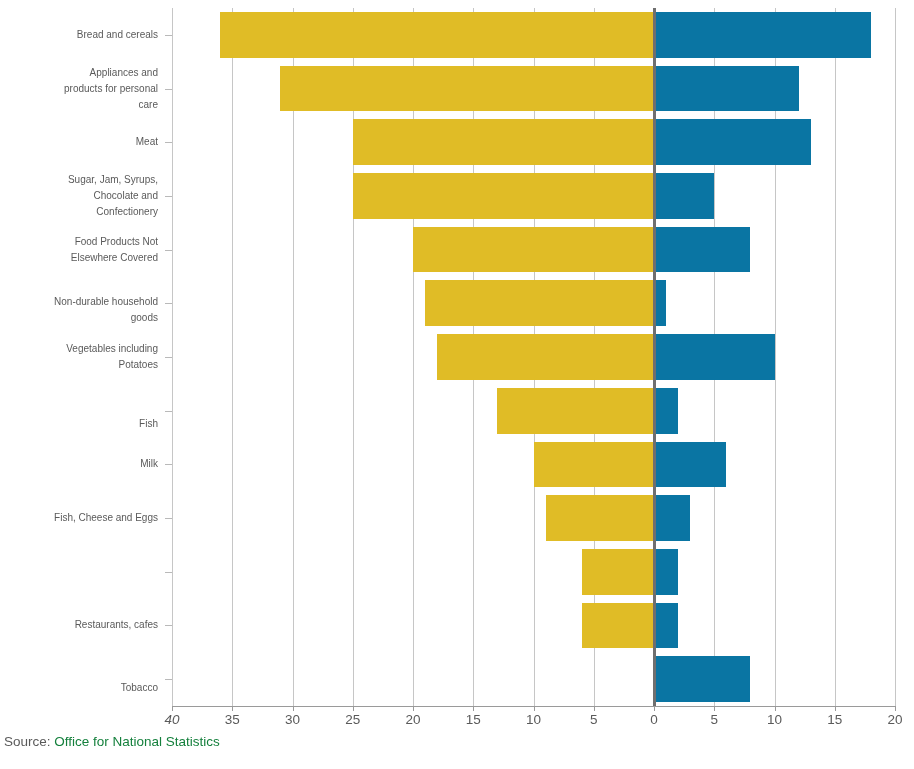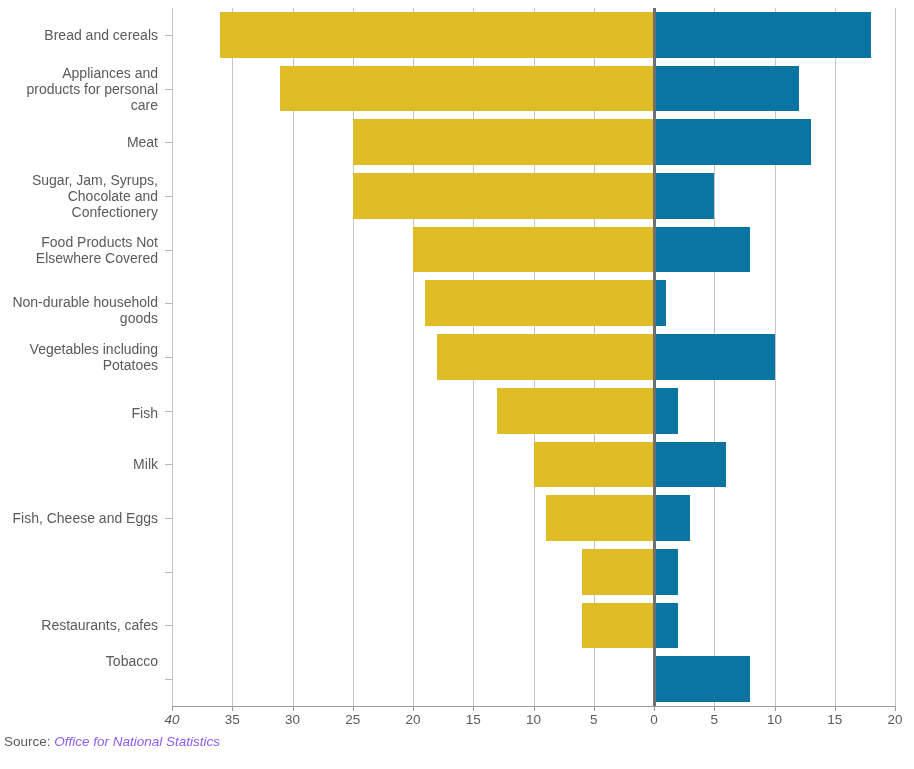--- a/index.html
+++ b/index.html
@@ -37,21 +37,21 @@
     width: 166px;
     height: 698px;
   }
 
   
   .cat-label {
     position: absolute;
     right: 0;
     width: 166px;
     text-align: right;
-    font-size: 14px;
+    font-size: 10px;
     line-height: 16px;
     color: #5a5a5a;
     display: flex;
     align-items: center;
     justify-content: flex-end;
     padding-right: 8px;
     box-sizing: border-box;
     white-space: pre-line;
   }
 
@@ -114,24 +114,23 @@
   
   .source-note {
     position: absolute;
     left: 4px;
     top: 734px;
     font-size: 13.5px;
     color: #5a5a5a;
     white-space: nowrap;
   }
   .source-link {
-    color: #8b5cf6;
+    color: #15803d;
     text-decoration: none;
     cursor: pointer;
-    font-style: italic;
   }
 </style>
 </head>
 <body>
 
 <div id="chart-root">
 
   <div class="axis-label-col" id="cat-col">
       <div class="cat-label" style="top: 0px; height: 53.6923px;">Bread and cereals</div>
       <div class="cat-tick" style="top: 26.8462px;"></div>
@@ -147,30 +146,30 @@
       <div class="cat-tick" style="top: 187.923px;"></div>
       <div class="cat-label" style="top: 214.769px; height: 53.6923px;">Food Products Not
 Elsewhere Covered</div>
       <div class="cat-tick" style="top: 241.615px;"></div>
       <div class="cat-label" style="top: 275px; height: 53.6923px;">Non-durable household
 goods</div>
       <div class="cat-tick" style="top: 295.308px;"></div>
       <div class="cat-label" style="top: 322.154px; height: 53.6923px;">Vegetables including
 Potatoes</div>
       <div class="cat-tick" style="top: 349px;"></div>
-      <div class="cat-label" style="top: 378px; height: 53.6923px;">Fish</div>
+      <div class="cat-label" style="top: 389px; height: 53.6923px;">Fish</div>
       <div class="cat-tick" style="top: 402.692px;"></div>
       <div class="cat-label" style="top: 429.538px; height: 53.6923px;">Milk</div>
       <div class="cat-tick" style="top: 456.385px;"></div>
       <div class="cat-label" style="top: 483.231px; height: 53.6923px;">Fish, Cheese and Eggs</div>
       <div class="cat-tick" style="top: 510.077px;"></div>
       <div class="cat-tick" style="top: 563.769px;"></div>
       <div class="cat-label" style="top: 590.615px; height: 53.6923px;">Restaurants, cafes</div>
       <div class="cat-tick" style="top: 617.462px;"></div>
-      <div class="cat-label" style="top: 626px; height: 53.6923px;">Tobacco</div>
+      <div class="cat-label" style="top: 653px; height: 53.6923px;">Tobacco</div>
       <div class="cat-tick" style="top: 671.154px;"></div>
     </div>
 
   <div class="plot-area" id="plot">
       <div class="gridline" style="left: 0px;"></div>
       <div class="gridline" style="left: 60.25px;"></div>
       <div class="gridline" style="left: 120.5px;"></div>
       <div class="gridline" style="left: 180.75px;"></div>
       <div class="gridline" style="left: 241px;"></div>
       <div class="gridline" style="left: 301.25px;"></div>

